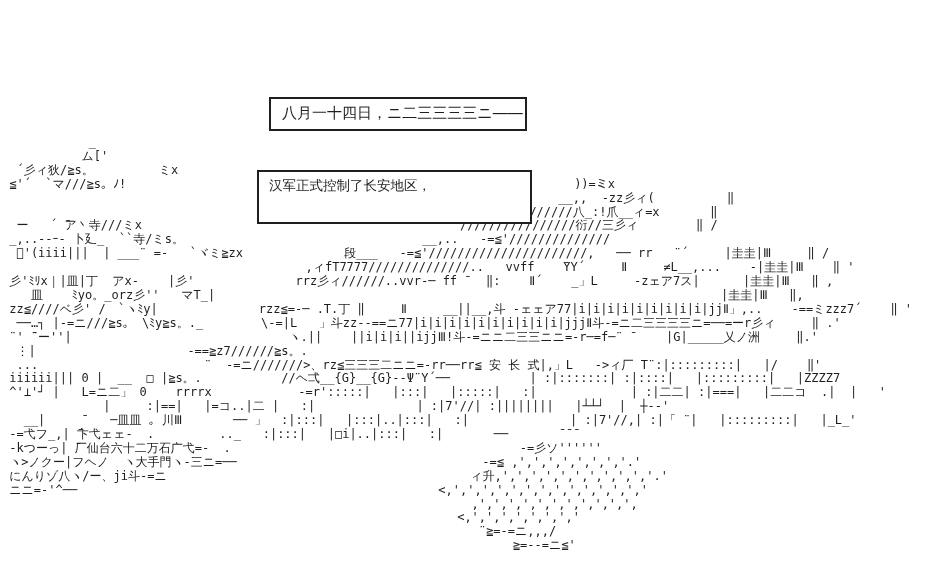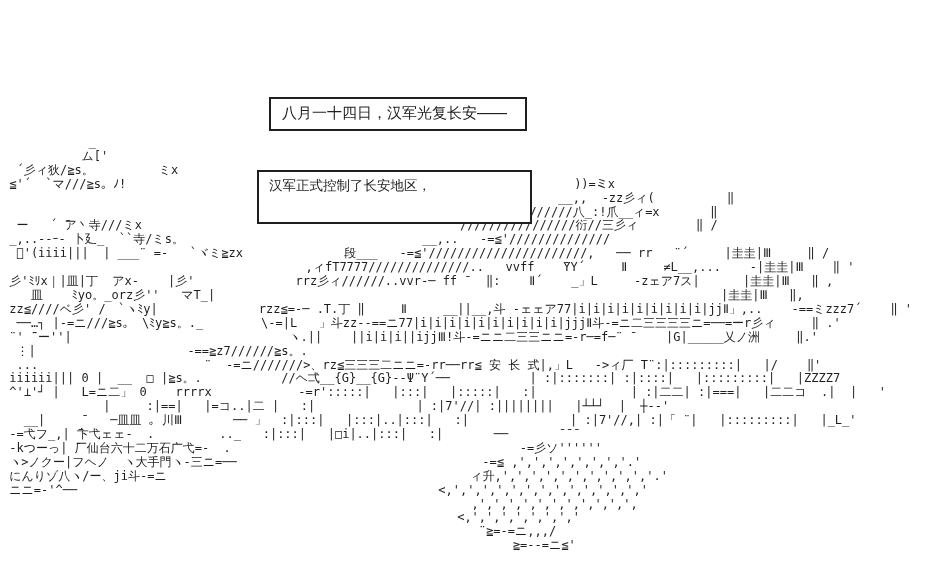--- a/index.html
+++ b/index.html
@@ -52,20 +52,20 @@
  -kつーっ| ̄厂仙台六十二万石广弋=-  .                                        -=彡ソ''''''
  ヽ&gt;ノクー|フヘノ  ヽ大手門ヽ-三ニ=──                                  -=≦ ,',',',',',',','.'
  にんりゾ八ヽ/ー、ji斗-=ニ                                          ィ升,',',',',',',',',',','.'
  ニニ=-'^──                                                  &lt;,',',',',',',',',',',',',','
                                                                  ,',',',',',',',',',',',
                                                                &lt;,',',',',',',','
                                                                   ¨≧=-=ニ,,,/
                                                                      ゞ≧=--=ニ≦'</pre>
 
   <div class="nbox nbox1">
-    <div class="bline">八月一十四日，汉军光复长安――</div>
+    <div class="bline">八月一十四日，ニ二三三三三ニ――</div>
   </div>
 
   <div class="nbox nbox2">
     <div class="bline">汉军正式控制了长安地区，</div>
   </div>
 
 </div>
 
 </body></html>

